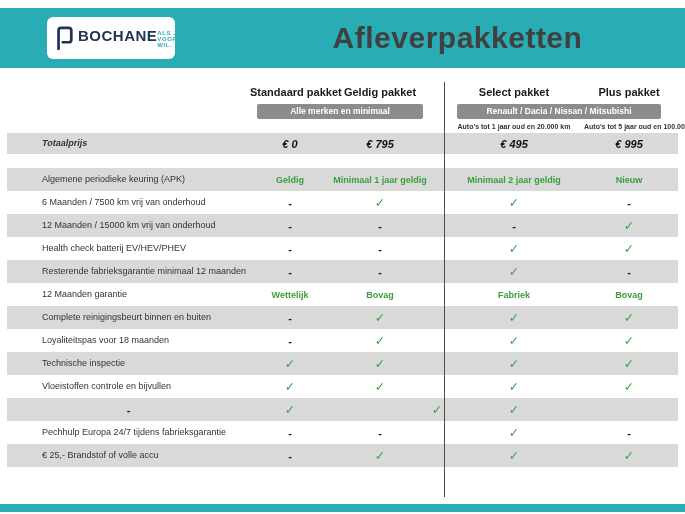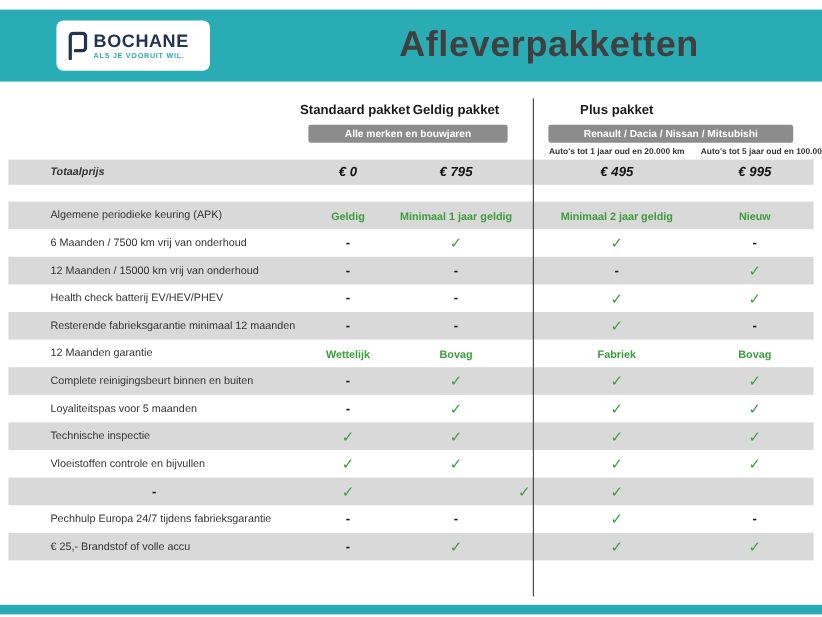--- a/index.html
+++ b/index.html
@@ -7,21 +7,21 @@
   }
   *{margin:0;padding:0;box-sizing:border-box;}
   body{font-family:"Liberation Sans",sans-serif;background:#fff;width:685px;height:514px;}
   .page{position:relative;width:685px;height:514px;overflow:hidden;background:#fff;}
 
   
   .header-band{position:absolute;top:8px;left:0;right:0;height:60px;background:var(--teal);}
   .logo-box{position:absolute;left:47px;top:9px;width:128px;height:42px;background:#fff;border-radius:6px;
     display:flex;align-items:center;padding:0 9px;gap:5px;}
   .logo-icon{color:var(--navy);display:flex;align-items:center;}
-  .logo-text{display:flex;flex-direction:column;line-height:1;}
+  .logo-text{display:flex;flex-direction:row;line-height:1;}
   .brand{font-size:15px;font-weight:bold;color:var(--navy);letter-spacing:.5px;}
   .tagline{font-size:6px;font-weight:bold;color:var(--teal);letter-spacing:.6px;margin-top:2px;}
   .page-title{position:absolute;left:230px;right:0;top:0;height:60px;display:flex;align-items:center;
     justify-content:center;color:#404040;font-size:30px;font-weight:bold;letter-spacing:.5px;}
 
   
   .table{position:absolute;top:82px;left:7px;right:7px;}
   .grid-row{display:grid;grid-template-columns:243px 80px 100px 14px 140px 90px;align-items:center;}
   .head-row{height:20px;}
   .col-name{font-size:11px;font-weight:bold;color:#1a1a1a;text-align:center;white-space:nowrap;}
@@ -67,26 +67,27 @@
     <div class="page-title">Afleverpakketten</div>
   </div>
 
   <div class="table">
 
     <div class="grid-row head-row">
       <div class="row-label"></div>
       <div class="cell col-name">Standaard pakket</div>
       <div class="cell col-name">Geldig pakket</div>
       <div></div>
+      <div class="cell col-name">Select pakket</div>
       <div class="cell col-name">Plus pakket</div>
     </div>
 
     <div class="grid-row badge-row">
       <div></div>
-      <div class="badge badge-left">Alle merken en bouwjaren</div>
+      <div class="badge badge-left">Alle merken en minimaal</div>
       <div class="badge badge-right">Renault / Dacia / Nissan / Mitsubishi</div>
     </div>
 
     <div class="grid-row sub-row">
       <div></div>
         <div></div>
         <div></div>
         <div></div>
       <div class="sublabel">Auto's tot 1 jaar oud en 20.000 km</div>
       <div class="sublabel">Auto's tot 5 jaar oud en 100.000 km</div>
@@ -161,21 +162,21 @@
   <div class="grid-row feature-row shade">
     <div class="row-label">Complete reinigingsbeurt binnen en buiten</div>
     <div class="cell dash">-</div>
     <div class="cell check">✓</div>
     <div></div>
     <div class="cell check">✓</div>
     <div class="cell check">✓</div>
   </div>
 
   <div class="grid-row feature-row">
-    <div class="row-label">Loyaliteitspas voor 5 maanden</div>
+    <div class="row-label">Loyaliteitspas voor 18 maanden</div>
     <div class="cell dash">-</div>
     <div class="cell check">✓</div>
     <div></div>
     <div class="cell check">✓</div>
     <div class="cell check">✓</div>
   </div>
 
   <div class="grid-row feature-row shade">
     <div class="row-label">Technische inspectie</div>
     <div class="cell check">✓</div>

